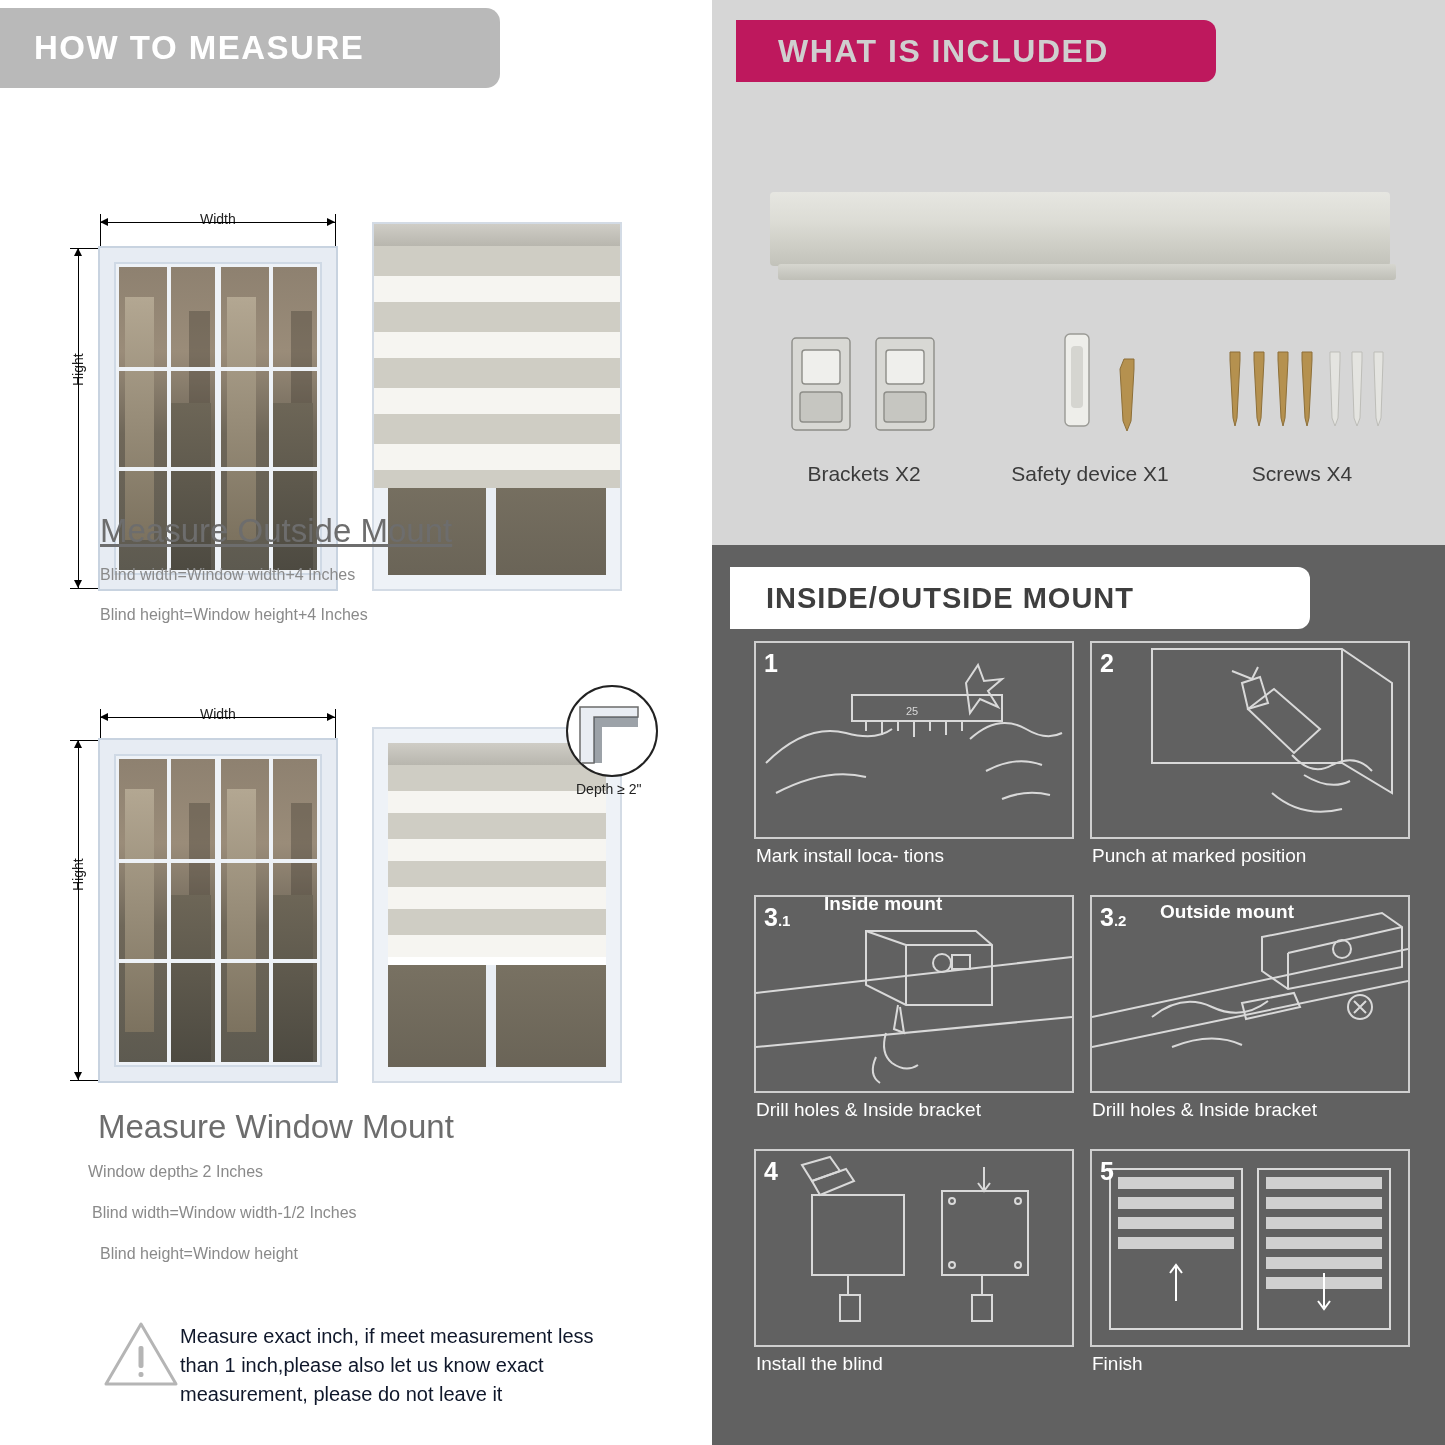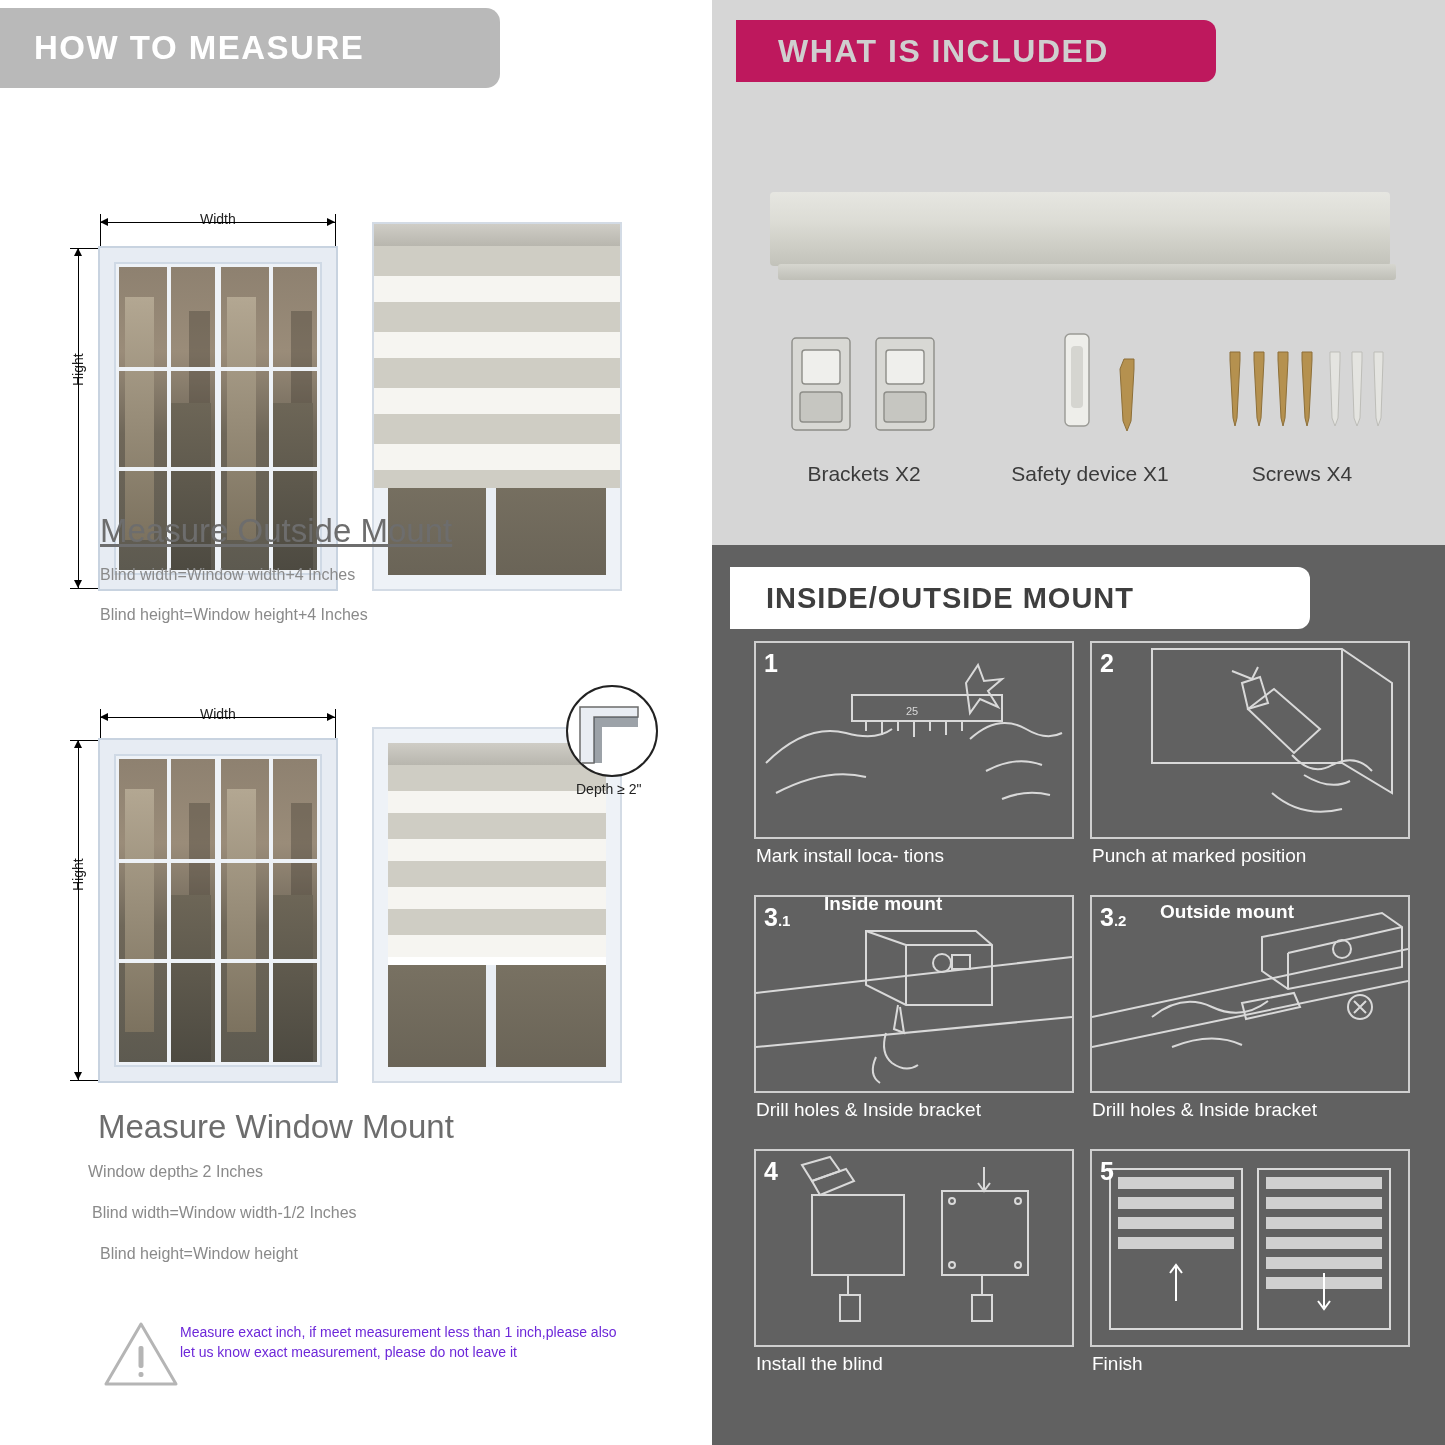--- a/index.html
+++ b/index.html
@@ -104,21 +104,21 @@
     border:2px solid #222; background:#fff; overflow:hidden;
   }
 
   .sec-title {
     position:absolute; font-size:33px; color:#6d6d6d; font-weight:normal;
   }
   .sec-line {
     position:absolute; font-size:16px; color:#8a8a8a;
   }
   .note {
-    position:absolute; font-size:14px; color:#6d28d9; line-height:1.45;
+    position:absolute; font-size:20px; color:#0f172a; line-height:1.45;
   }
 
   
   .right-top {
     position:absolute; left:712px; top:0; width:733px; height:545px;
     background:#d6d6d6;
   }
   .hdr-included {
     position:absolute; left:24px; top:20px; width:480px; height:62px;
     background:#be185d; border-top-right-radius:12px; border-bottom-right-radius:12px;

